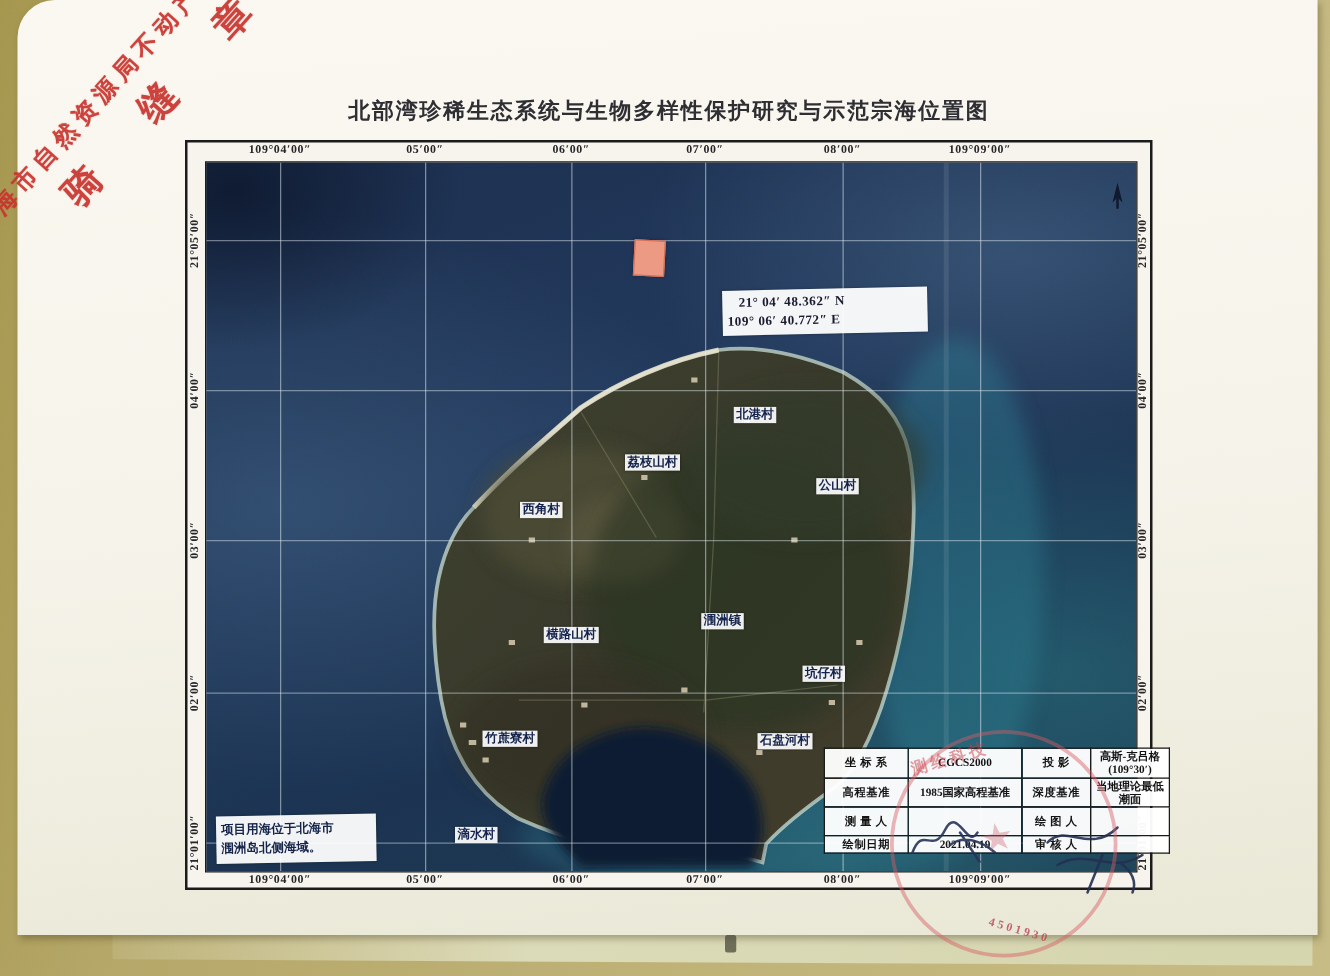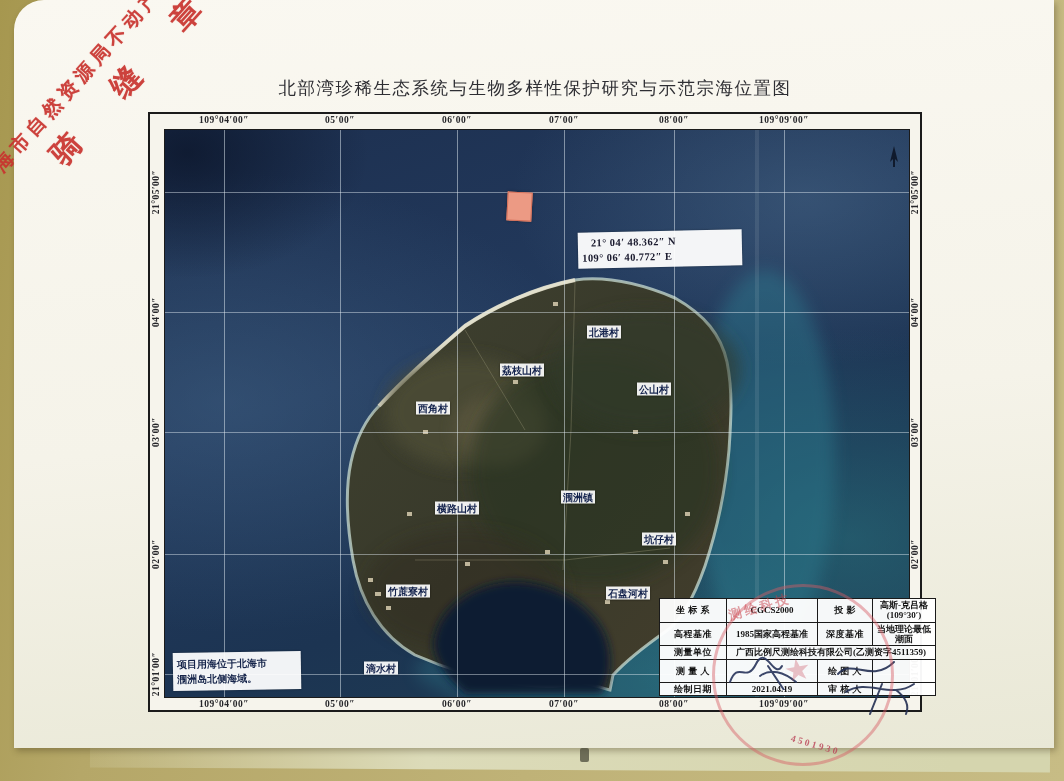--- a/index.html
+++ b/index.html
@@ -5,21 +5,21 @@
   html,body{margin:0;padding:0;}
   .page{position:relative;width:1064px;height:781px;overflow:hidden;
     background:linear-gradient(100deg,#a6974f 0%,#b5a768 18%,#bfb277 55%,#c7bc85 100%);
     font-family:"Liberation Serif","DejaVu Serif",serif;}
   .desk-band{position:absolute;left:90px;top:746px;width:960px;height:24px;
     background:linear-gradient(90deg,rgba(216,215,178,.2),#dcdbb9 35%,#d5d5ae 90%);transform:rotate(.3deg);}
   .paper{position:absolute;left:14px;top:0;width:1040px;height:748px;
     background:linear-gradient(175deg,#faf8f1 0%,#f5f3e9 55%,#e9e8d6 100%);
     border-top-left-radius:30px;box-shadow:2px 3px 6px rgba(60,50,20,.35);}
   .page-title{position:absolute;top:76px;left:535px;transform:translateX(-50%);
-    font-size:17.5px;font-weight:400;color:#2e2e33;letter-spacing:1.5px;white-space:nowrap;}
+    font-size:17.5px;font-weight:700;color:#2e2e33;letter-spacing:1.5px;white-space:nowrap;}
   
   .corner-stamp{position:absolute;left:-28px;top:178px;width:420px;
     transform:rotate(-48deg);transform-origin:0 0;color:#c9332e;opacity:.92;
     text-shadow:0 0 1px rgba(201,51,46,.6);pointer-events:none;}
   .corner-stamp .s1{font-size:19px;font-weight:bold;letter-spacing:5px;white-space:nowrap;}
   .corner-stamp .s2{font-size:30px;font-weight:bold;letter-spacing:26px;margin:4px 0 0 70px;white-space:nowrap;}
   
   .map-frame{position:absolute;left:148px;top:112px;width:774px;height:600px;
     border:2px solid #1b1b1b;background:#f6f4ec;box-sizing:border-box;}
   .tick{position:absolute;font-size:9.5px;color:#26262a;letter-spacing:.5px;white-space:nowrap;font-weight:600;}
@@ -192,21 +192,21 @@
       </svg>
 
       <div class="marker"></div>
       <div class="coordbox">
         <div class="c1">21° 04′ 48.362″ N</div>
         <div class="c2">109° 06′ 40.772″ E</div>
       </div>
 
       <div class="village" style="left:439px;top:202px">北港村</div>
       <div class="village" style="left:357px;top:240px">荔枝山村</div>
-      <div class="village" style="left:489px;top:259px">公山村</div>
+      <div class="village" style="left:505px;top:259px">公山村</div>
       <div class="village" style="left:268px;top:278px">西角村</div>
       <div class="village" style="left:292px;top:378px">横路山村</div>
       <div class="village" style="left:413px;top:367px">涠洲镇</div>
       <div class="village" style="left:494px;top:409px">坑仔村</div>
       <div class="village" style="left:243px;top:461px">竹蔗寮村</div>
       <div class="village" style="left:463px;top:463px">石盘河村</div>
       <div class="village" style="left:216px;top:538px">滴水村</div>
 
       <div class="notebox">
         <div>项目用海位于北海市</div>
@@ -225,24 +225,20 @@
           <div>(109°30′)</div>
         </td>
       </tr>
       <tr>
         <td class="key">高程基准</td>
         <td>1985国家高程基准</td>
         <td class="key">深度基准</td>
         <td>当地理论最低潮面</td>
       </tr>
       <tr>
-        <td class="key">测量单位</td>
-        <td colspan="3">广西比例尺测绘科技有限公司(乙测资字4511359)</td>
-      </tr>
-      <tr>
         <td class="key">测 量 人</td>
         <td style="height:20px"></td>
         <td class="key">绘 图 人</td>
         <td></td>
       </tr>
       <tr>
         <td class="key">绘制日期</td>
         <td>2021.04.19</td>
         <td class="key">审 核 人</td>
         <td></td>

